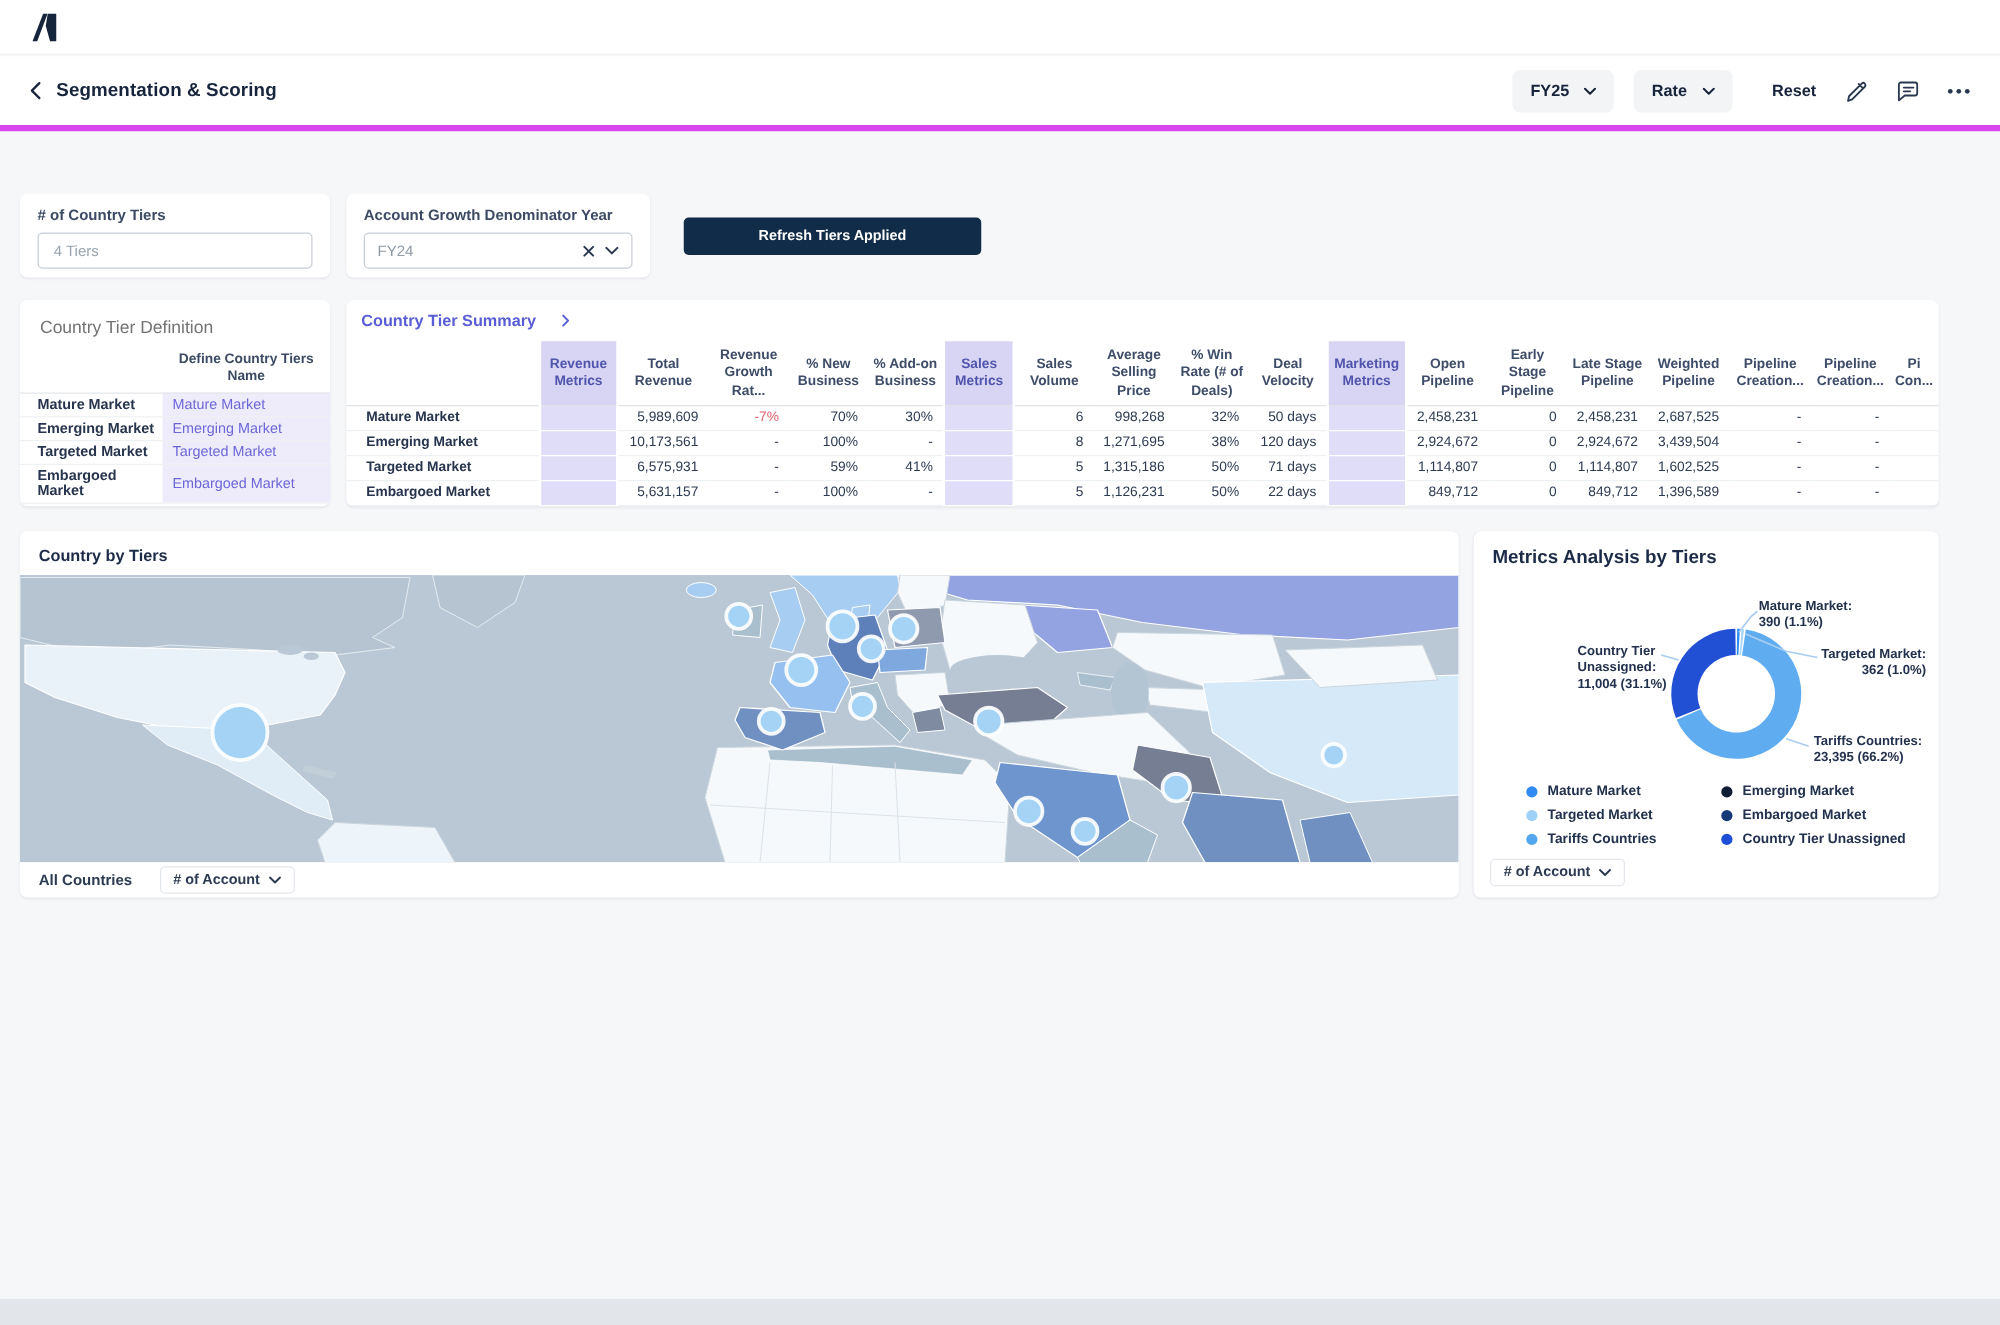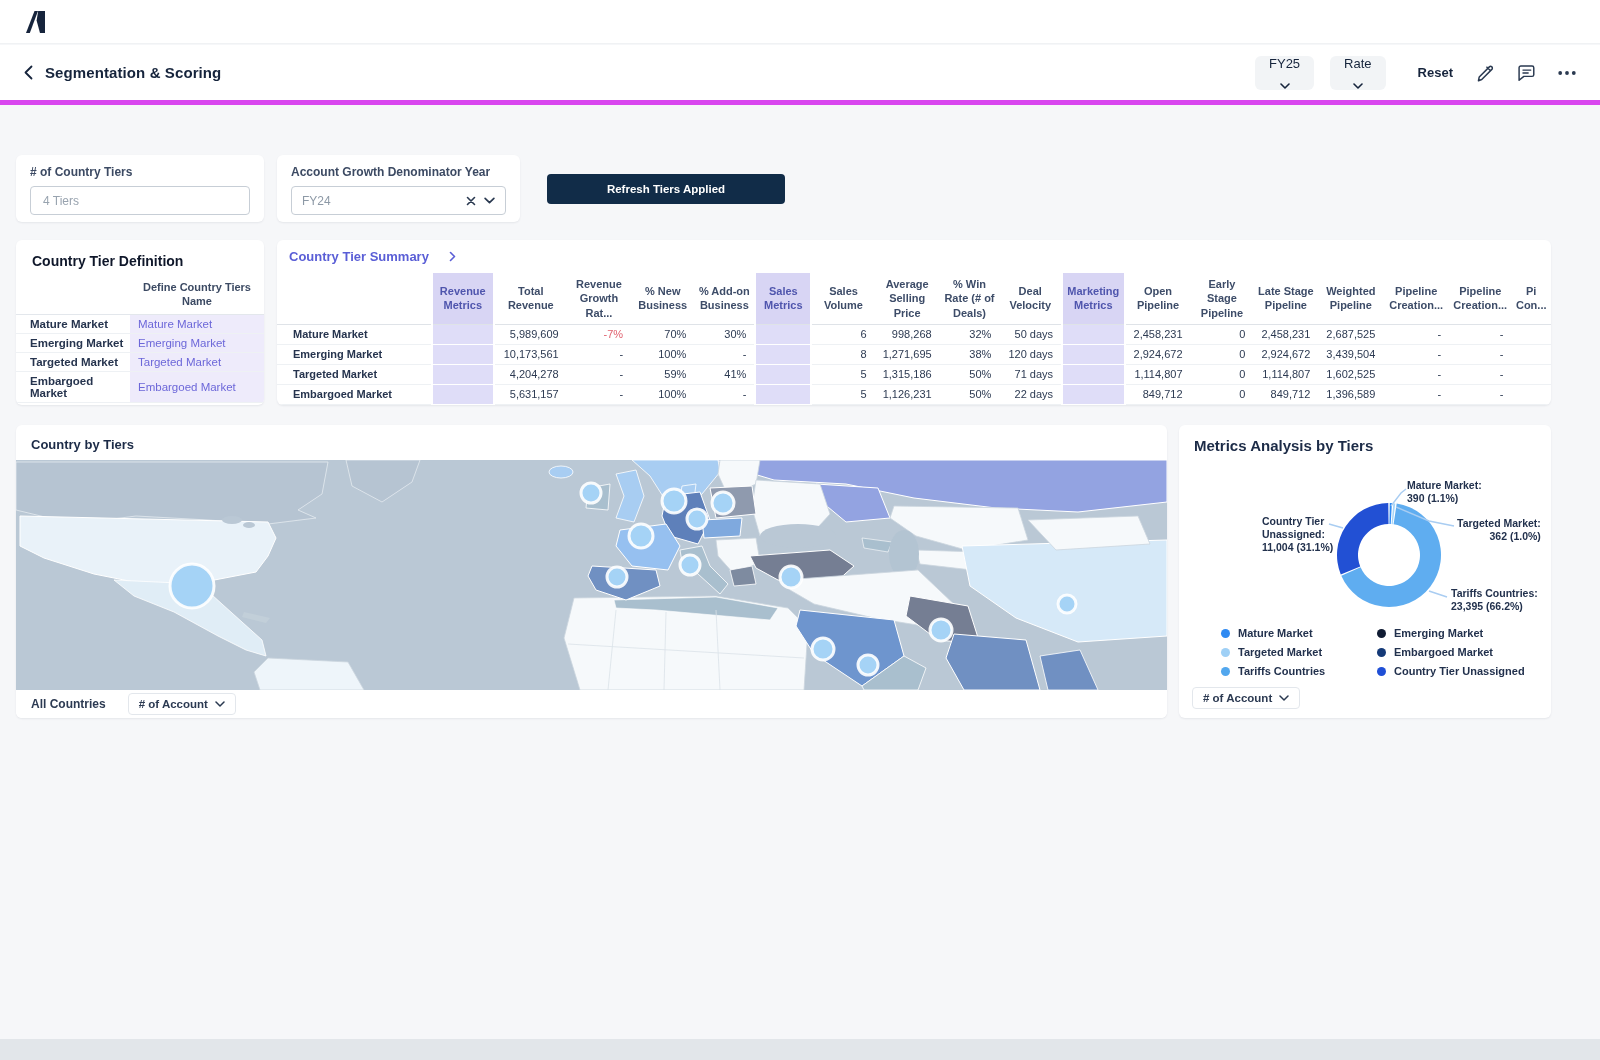--- a/index.html
+++ b/index.html
@@ -10,21 +10,21 @@
     -webkit-font-smoothing:antialiased;
   }
   
   .topbar{position:absolute;left:0;top:0;width:100%;height:44px;background:#fff;
     border-bottom:1px solid #f0f2f4;display:flex;align-items:center;padding:0 24px;box-sizing:border-box;}
   .titlebar{position:absolute;left:0;top:45px;width:100%;height:60px;background:#fff;
     border-bottom:5px solid #d946ef;display:flex;align-items:center;padding:0 24px;box-sizing:border-box;}
   .page-title{font-size:15px;font-weight:700;color:#16243c;margin-left:12px;letter-spacing:.1px;}
   .titlebar-right{margin-left:auto;display:flex;align-items:center;}
   .pill{background:#f2f4f6;border-radius:6px;height:34px;padding:0 14px;display:flex;align-items:center;gap:12px;
-    font-size:13px;font-weight:400;color:#16243c;cursor:pointer;flex-direction:column;}
+    font-size:13px;font-weight:700;color:#16243c;cursor:pointer;}
   .pill + .pill{margin-left:16px;}
   .reset-btn{font-size:13px;font-weight:700;color:#16243c;margin-left:32px;cursor:pointer;}
   .iconbtn{margin-left:22px;display:flex;align-items:center;cursor:pointer;}
   .iconbtn svg{display:block;}
 
   
   .card{position:absolute;background:#fff;border-radius:6px;box-shadow:0 1px 2px rgba(25,39,60,.08);box-sizing:border-box;}
   .card-label{font-size:12px;font-weight:700;color:#3c4a63;}
 
   #card-tiers{left:16px;top:155px;width:248px;height:67px;padding:10px 14px;}
@@ -33,21 +33,21 @@
     padding:0 10px;box-sizing:border-box;background:#fff;}
   .field-box input{border:none;outline:none;width:100%;font-size:12px;color:#98a3af;font-family:inherit;background:transparent;}
   .select-value{flex:1;font-size:12px;color:#8d99a6;}
   .clear-x,.chev{display:flex;align-items:center;margin-left:8px;cursor:pointer;}
 
   #refresh-btn{position:absolute;left:547px;top:174px;width:238px;height:30px;background:#112c48;border:none;
     border-radius:4px;color:#fff;font-size:11.5px;font-weight:700;font-family:inherit;cursor:pointer;}
 
   
   #card-def{left:16px;top:240px;width:248px;height:165px;overflow:hidden;}
-  #card-def .card-title{font-size:14px;font-weight:700;color:#0f172a;padding:13px 16px 6px;}
+  #card-def .card-title{font-size:14px;font-weight:400;color:#737373;padding:13px 16px 6px;}
   table.def{width:100%;border-collapse:collapse;font-size:11.5px;}
   table.def th{font-weight:700;color:#3c4a63;font-size:11px;text-align:center;padding:5px 4px;line-height:1.3;
     border-bottom:1px solid #e3e7ec;}
   table.def th.blank{width:106px;}
   table.def td,table.def .rowlab{padding:3px 6px;border-bottom:1px solid #eef1f4;}
   table.def .rowlab{font-weight:700;color:#26344e;text-align:left;padding-left:14px;font-size:11.5px;}
   table.def td.defval{background:#eeebfb;color:#6c67d9;text-align:left;padding-left:8px;}
 
   
   #card-summary{left:277px;top:240px;width:1274px;height:165px;overflow:hidden;}
@@ -284,21 +284,21 @@
           <td>0</td>
           <td>2,924,672</td>
           <td>3,439,504</td>
           <td>-</td>
           <td>-</td>
           <td></td>
         </tr>
         <tr>
           <td class="rowlab">Targeted Market</td>
           <td class="group-cell"></td>
-          <td>4,204,278</td>
+          <td>6,575,931</td>
           <td>-</td>
           <td>59%</td>
           <td>41%</td>
           <td class="group-cell"></td>
           <td>5</td>
           <td>1,315,186</td>
           <td>50%</td>
           <td>71 days</td>
           <td class="group-cell"></td>
           <td>1,114,807</td>

